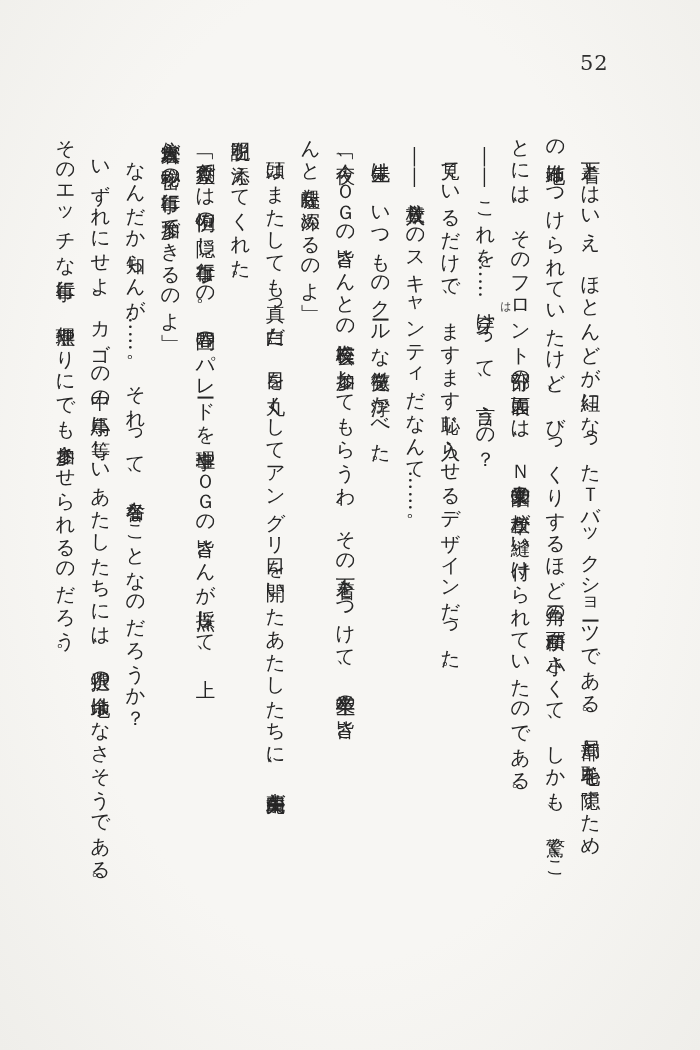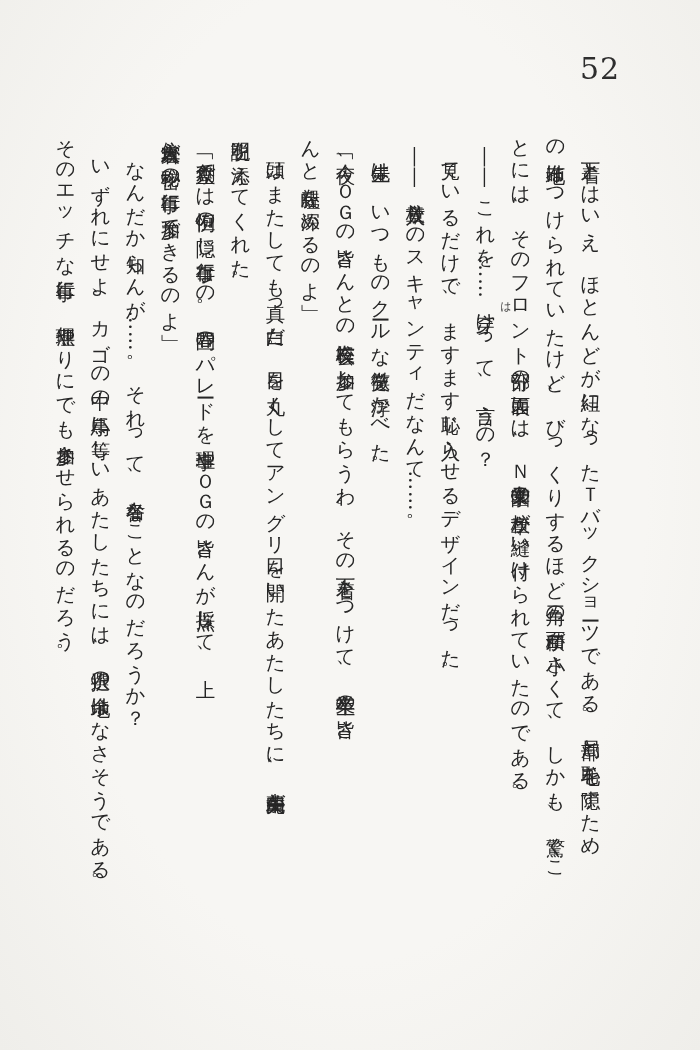--- a/index.html
+++ b/index.html
@@ -12,21 +12,21 @@
     position: relative;
     width: 700px; height: 1050px;
     background: #f5f4f0;
     background-image: radial-gradient(ellipse at 50% 45%, #f7f6f3 60%, #efeeea 100%);
     overflow: hidden;
     color: #262626;
   }
   .page-number {
     position: absolute;
     top: 51px; left: 580px;
-    font-size: 30px;
+    font-size: 21px;
     letter-spacing: 1px;
     color: #2e2e2e;
   }
   .text-area {
     position: absolute;
     top: 126px; right: 92px;
     height: 930px;
     writing-mode: vertical-rl;
     text-orientation: mixed;
     font-size: 19.5px;

